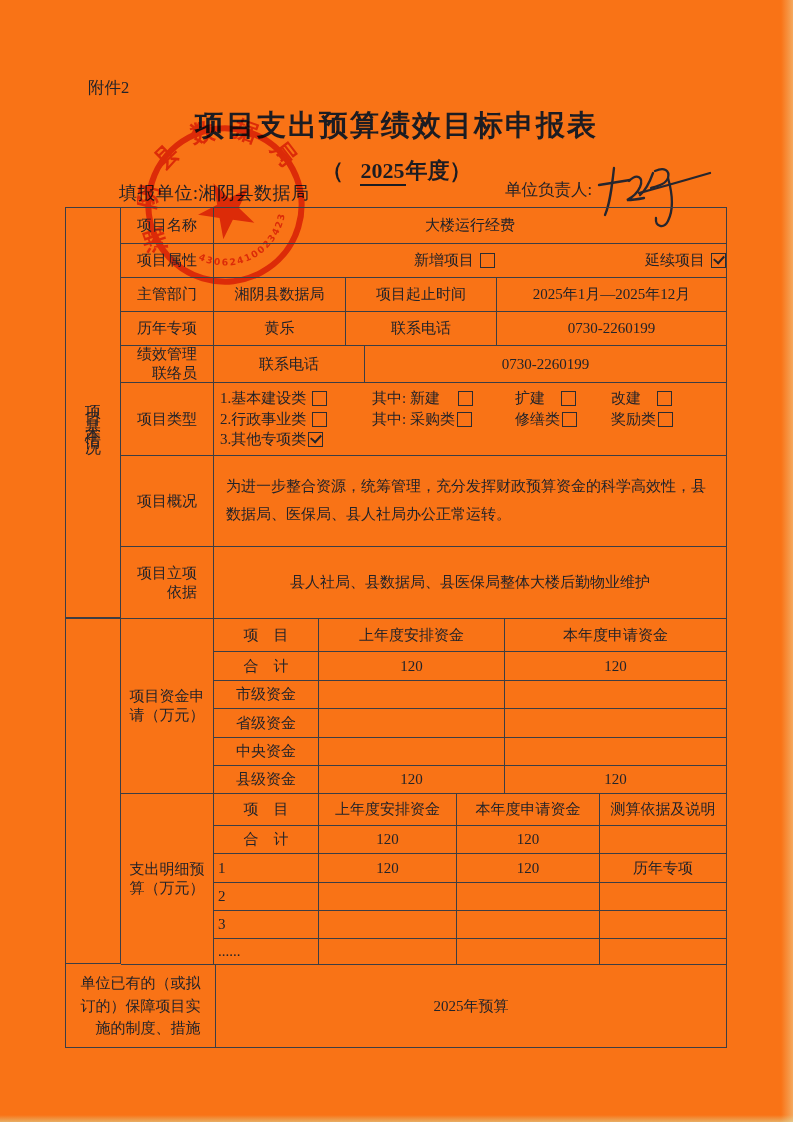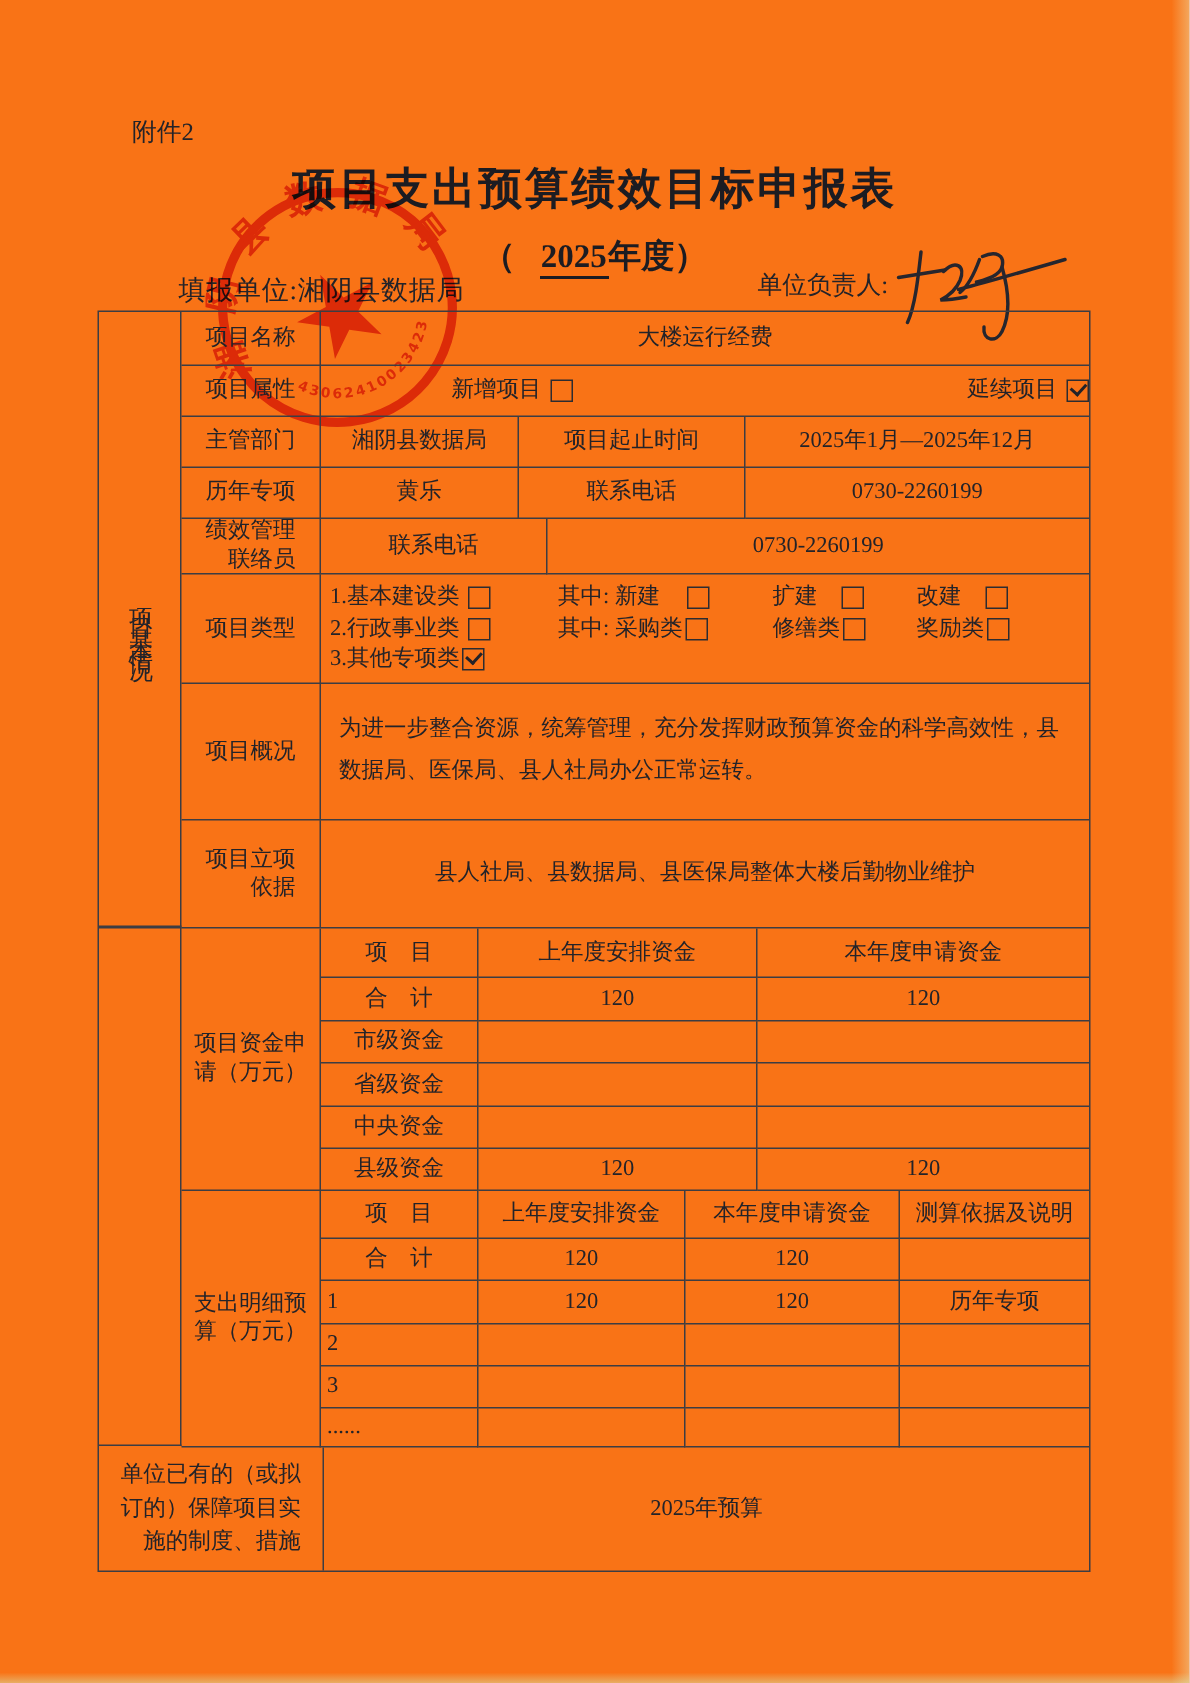--- a/index.html
+++ b/index.html
@@ -29,21 +29,21 @@
   .pre{white-space:pre-line;text-align:right;}
   .colA{width:55px;}
   .colB{width:93px;}
   .sideV{writing-mode:vertical-rl;text-orientation:upright;letter-spacing:7px;font-size:16px;}
 
   .cbx{display:inline-block;width:13px;height:13px;border:1.6px solid #2c2c31;
        margin-left:6px;position:relative;vertical-align:-1px;flex:none;}
   .cbx.checked::after{content:"";position:absolute;left:2px;top:1px;width:8px;height:5px;
        border-left:2px solid #232329;border-bottom:2px solid #232329;transform:rotate(-48deg);}
 
-  .attrcell{justify-content:space-between;padding-left:87px;}
+  .attrcell{justify-content:flex-end;padding-left:87px;}
   .attrcell .grp{display:flex;align-items:center;}
   .attrcell .grp+.grp{margin-left:150px;}
 
   .typegrid{display:grid;grid-template-columns:152px 143px 96px auto;
        align-content:center;justify-content:start;padding-left:6px;row-gap:2px;}
   .typegrid .ti{display:flex;align-items:center;justify-content:flex-start;text-align:left;}
 
   .para{justify-content:flex-start;text-align:left;padding:0 12px;line-height:1.85;}
 
   

